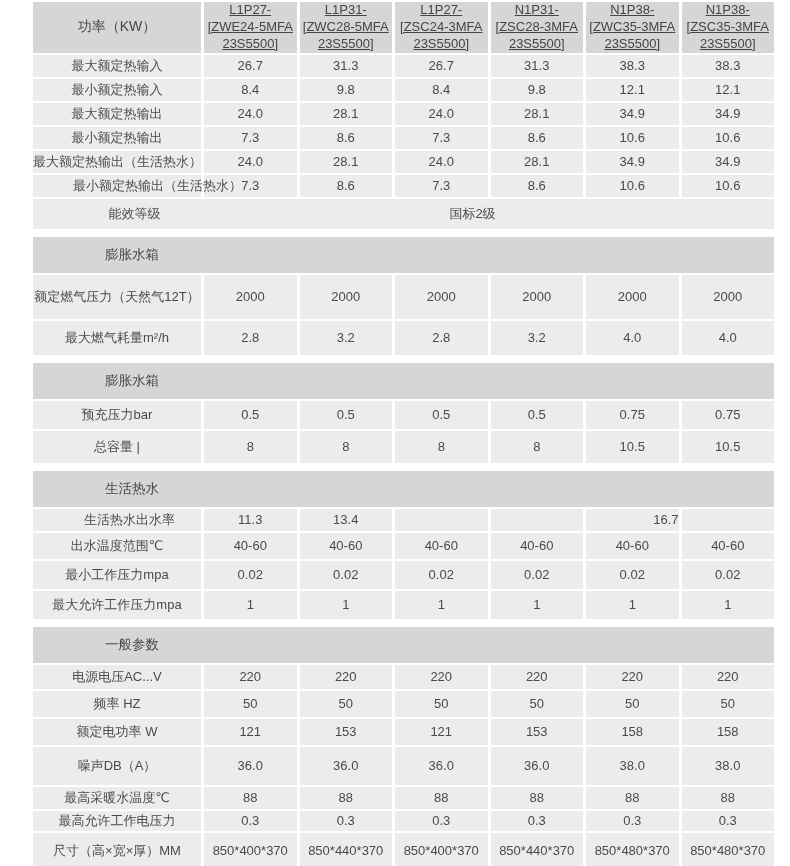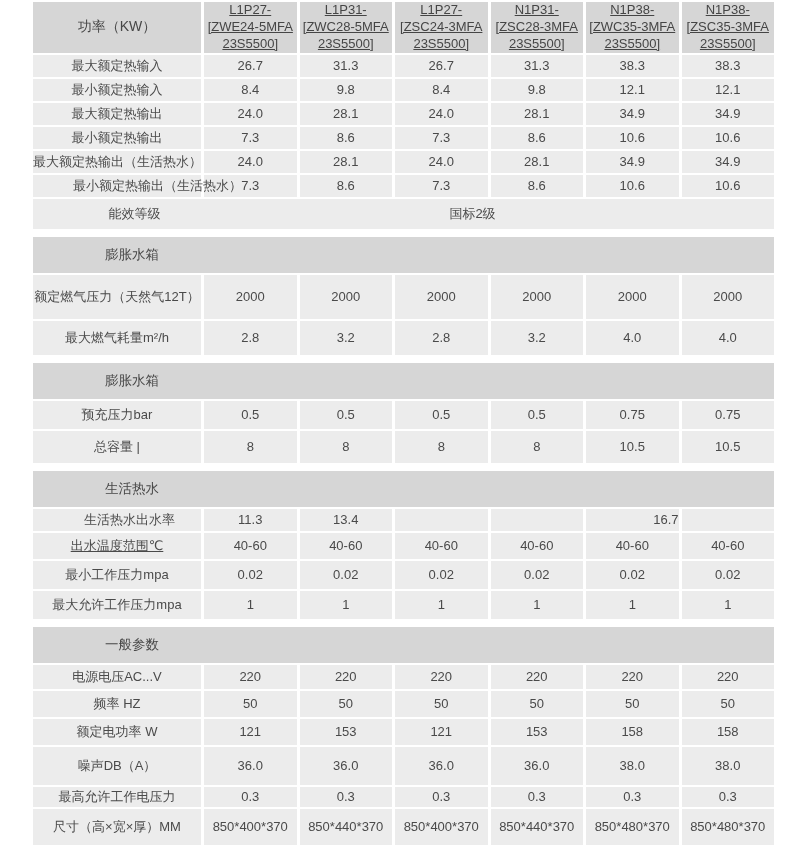--- a/index.html
+++ b/index.html
@@ -202,21 +202,21 @@
         <tr>
           <td class="cell label" style="height: 22px; padding-left: 25px;">生活热水出水率</td>
           <td class="cell val" style="height: 22px;">11.3</td>
           <td class="cell val" style="height: 22px;">13.4</td>
           <td class="cell val" style="height: 22px;"></td>
           <td class="cell val" style="height: 22px;"></td>
           <td class="cell val" style="height: 22px; text-align: right;">16.7</td>
           <td class="cell val" style="height: 22px;"></td>
         </tr>
         <tr>
-          <td class="cell label" style="height: 26px; text-decoration: underline;">出水温度范围℃</td>
+          <td class="cell label" style="height: 26px;">出水温度范围℃</td>
           <td class="cell val" style="height: 26px;">40-60</td>
           <td class="cell val" style="height: 26px;">40-60</td>
           <td class="cell val" style="height: 26px;">40-60</td>
           <td class="cell val" style="height: 26px;">40-60</td>
           <td class="cell val" style="height: 26px;">40-60</td>
           <td class="cell val" style="height: 26px;">40-60</td>
         </tr>
         <tr>
           <td class="cell label" style="height: 28px;">最小工作压力mpa</td>
           <td class="cell val" style="height: 28px;">0.02</td>
@@ -273,20 +273,29 @@
         <tr>
           <td class="cell label" style="height: 38px;">噪声DB（A）</td>
           <td class="cell val" style="height: 26px;">36.0</td>
           <td class="cell val" style="height: 26px;">36.0</td>
           <td class="cell val" style="height: 26px;">36.0</td>
           <td class="cell val" style="height: 26px;">36.0</td>
           <td class="cell val" style="height: 26px;">38.0</td>
           <td class="cell val" style="height: 26px;">38.0</td>
         </tr>
         <tr>
+          <td class="cell label" style="height: 22px;">最高采暖水温度℃</td>
+          <td class="cell val" style="height: 22px;">88</td>
+          <td class="cell val" style="height: 22px;">88</td>
+          <td class="cell val" style="height: 22px;">88</td>
+          <td class="cell val" style="height: 22px;">88</td>
+          <td class="cell val" style="height: 22px;">88</td>
+          <td class="cell val" style="height: 22px;">88</td>
+        </tr>
+        <tr>
           <td class="cell label" style="height: 20px;">最高允许工作电压力</td>
           <td class="cell val" style="height: 20px;">0.3</td>
           <td class="cell val" style="height: 20px;">0.3</td>
           <td class="cell val" style="height: 20px;">0.3</td>
           <td class="cell val" style="height: 20px;">0.3</td>
           <td class="cell val" style="height: 20px;">0.3</td>
           <td class="cell val" style="height: 20px;">0.3</td>
         </tr>
         <tr>
           <td class="cell label" style="height: 36px;">尺寸（高×宽×厚）MM</td>

